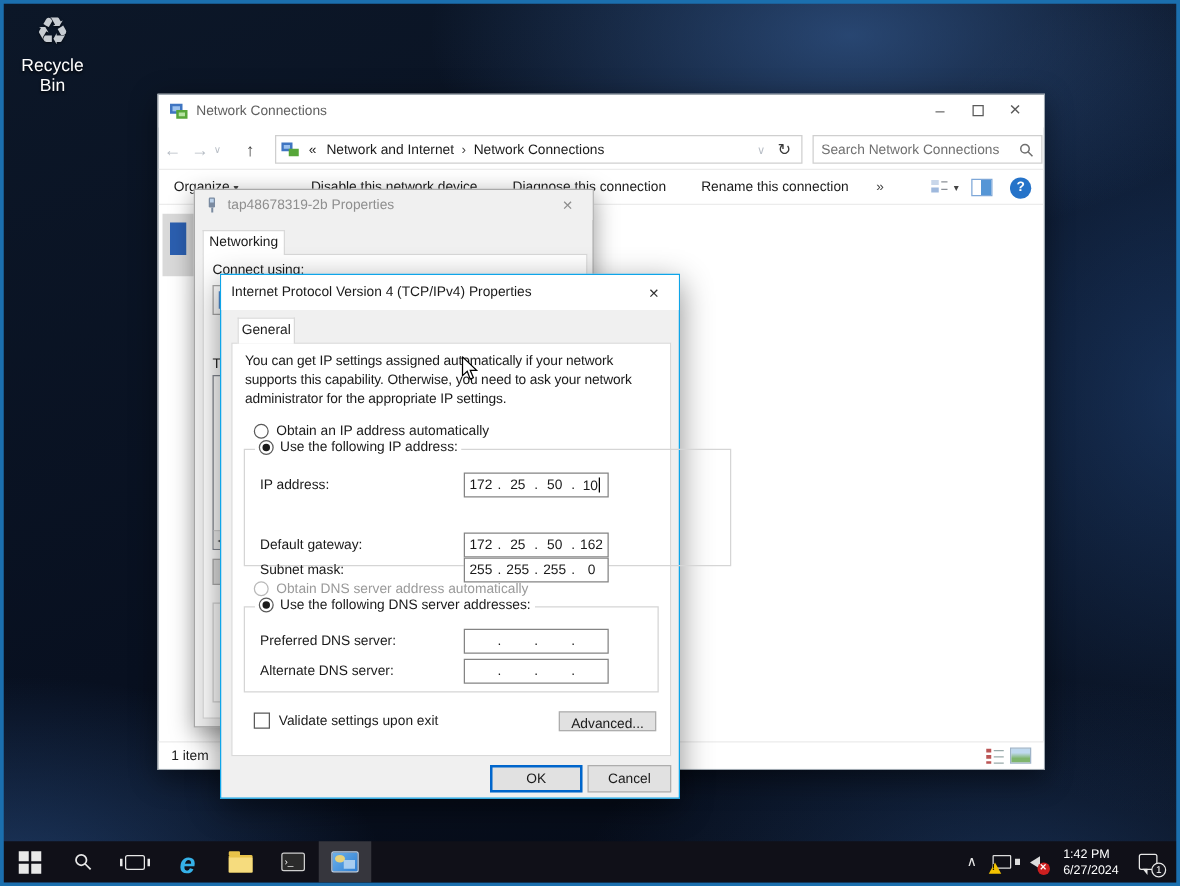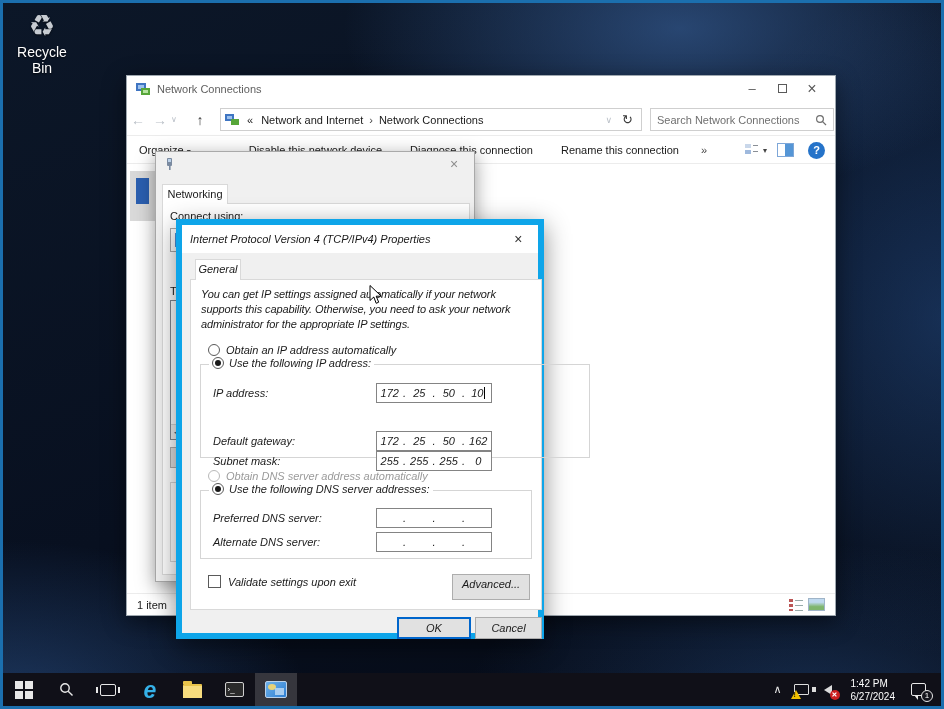--- a/index.html
+++ b/index.html
@@ -78,21 +78,21 @@
   .adapticon { width:15px; height:14px; background:linear-gradient(135deg,#4f8fd6 60%, #2a5fae 60%); }
   .listbox { position:absolute; left:14px; top:148px; width:280px; height:140px; border:1px solid #828790; background:#fff; }
   .tap-row { height:17px; display:flex; align-items:center; padding-left:5px; }
   .tap-cb { width:11px; height:11px; border:1px solid #707070; background:#fff; font-size:9px; line-height:10px; text-align:center; color:#1a1a1a; }
   .hscroll { position:absolute; left:0; bottom:0; width:100%; height:15px; background:#f0f0f0; border-top:1px solid #d5d5d5; display:flex; justify-content:space-between; align-items:center; color:#5a5a5a; font-size:9px; }
   .hthumb { position:absolute; left:16px; top:3px; width:120px; height:9px; background:#cdcdcd; }
   .btn { background:#e1e1e1; border:1px solid #adadad; text-align:center; font-size:11px; }
   .groupbox { position:absolute; border:1px solid #d5d5d5; }
   .legend { position:absolute; top:-8px; left:8px; background:#fff; padding:0 3px; display:flex; align-items:center; gap:5px; white-space:nowrap; }
 
-  .ipv4dlg { left:173px; top:216px; width:368px; height:420px; border:6px solid #0ea5e9; box-shadow:0 7px 24px rgba(0,0,0,.45); z-index:5;font-style:italic; }
+  .ipv4dlg { left:173px; top:216px; width:368px; height:420px; border:1px solid #0ea5e9; box-shadow:0 7px 24px rgba(0,0,0,.45); z-index:5; }
   .ipv4dlg .titlebar { height:28px; }
   .closex { margin-left:auto; color:#333; font-size:14px; width:24px; text-align:center; }
   .intro { position:absolute; left:19px; top:62px; width:338px; line-height:15px; letter-spacing:-0.1px; }
   .radio { width:12px; height:12px; border:1px solid #5a5a5a; border-radius:50%; background:#fff; display:inline-block; flex:none; }
   .radio.sel::after { content:""; display:block; width:6px; height:6px; border-radius:50%; background:#1a1a1a; margin:2px; }
   .radio.dis { border-color:#b9b9b9; }
   .radiorow { position:absolute; display:flex; align-items:center; gap:6px; }
   .gray { color:#9a9a9a; }
   .frow { position:absolute; display:flex; align-items:center; }
   .frow .flabel { width:163px; }
@@ -220,20 +220,21 @@
   </div>
 </div>
 
 <div class="abs dlg tapdlg">
   <div class="titlebar">
     <svg width="11" height="14" style="margin-right:7px">
       <rect x="3" y="1" width="5" height="8" rx="1" fill="#7a8aa0"></rect>
       <rect x="4" y="2" width="3" height="3" fill="#bcd2ea"></rect>
       <rect x="5" y="9" width="1.6" height="4" fill="#7a8aa0"></rect>
     </svg>
+    <span class="t tap-title">tap48678319-2b Properties</span>
     <span class="closex" style="color:#8e8e8e">×</span>
   </div>
   <div class="tab" style="left:6px; top:32px; width:66px; height:20px;">Networking</div>
   <div class="page" style="left:6px; top:51px; width:308px; height:372px;"></div>
 
   <div class="abs" style="left:14px; top:58px; z-index:1">Connect using:</div>
   <div class="adapterbox">
     <span class="adapticon"></span>
   </div>
   <div class="abs" style="left:14px; top:133px; z-index:1">This connection uses the following items:</div>
@@ -367,21 +368,21 @@
           <span class="dot"></span>
           <span class="cell"></span>
       </span>
     </div>
   </div>
 
   <div class="cbrow" style="left:26px; top:350px;">
     <span class="checkbox"></span>
     <span>Validate settings upon exit</span>
   </div>
-  <div class="abs btn" style="left:270px; top:349px; width:78px; height:26px; line-height:19px;">Advanced...</div>
+  <div class="abs btn" style="left:270px; top:349px; width:78px; height:16px; line-height:19px;">Advanced...</div>
 
   <div class="abs btn okbtn" style="left:215px; top:392px; width:74px; height:22px; line-height:18px;">OK</div>
   <div class="abs btn" style="left:293px; top:392px; width:67px; height:22px; line-height:20px;">Cancel</div>
 </div>
 
 <svg class="abs cursor" width="14" height="20" viewBox="0 0 14 20">
   <path d="M1,0.5 L1,15.5 L4.8,12 L7.2,18.3 L9.7,17.2 L7.2,11.2 L12.3,11.2 Z" fill="#ffffff" stroke="#000000" stroke-width="1"></path>
 </svg>
 
 <div class="taskbar">

